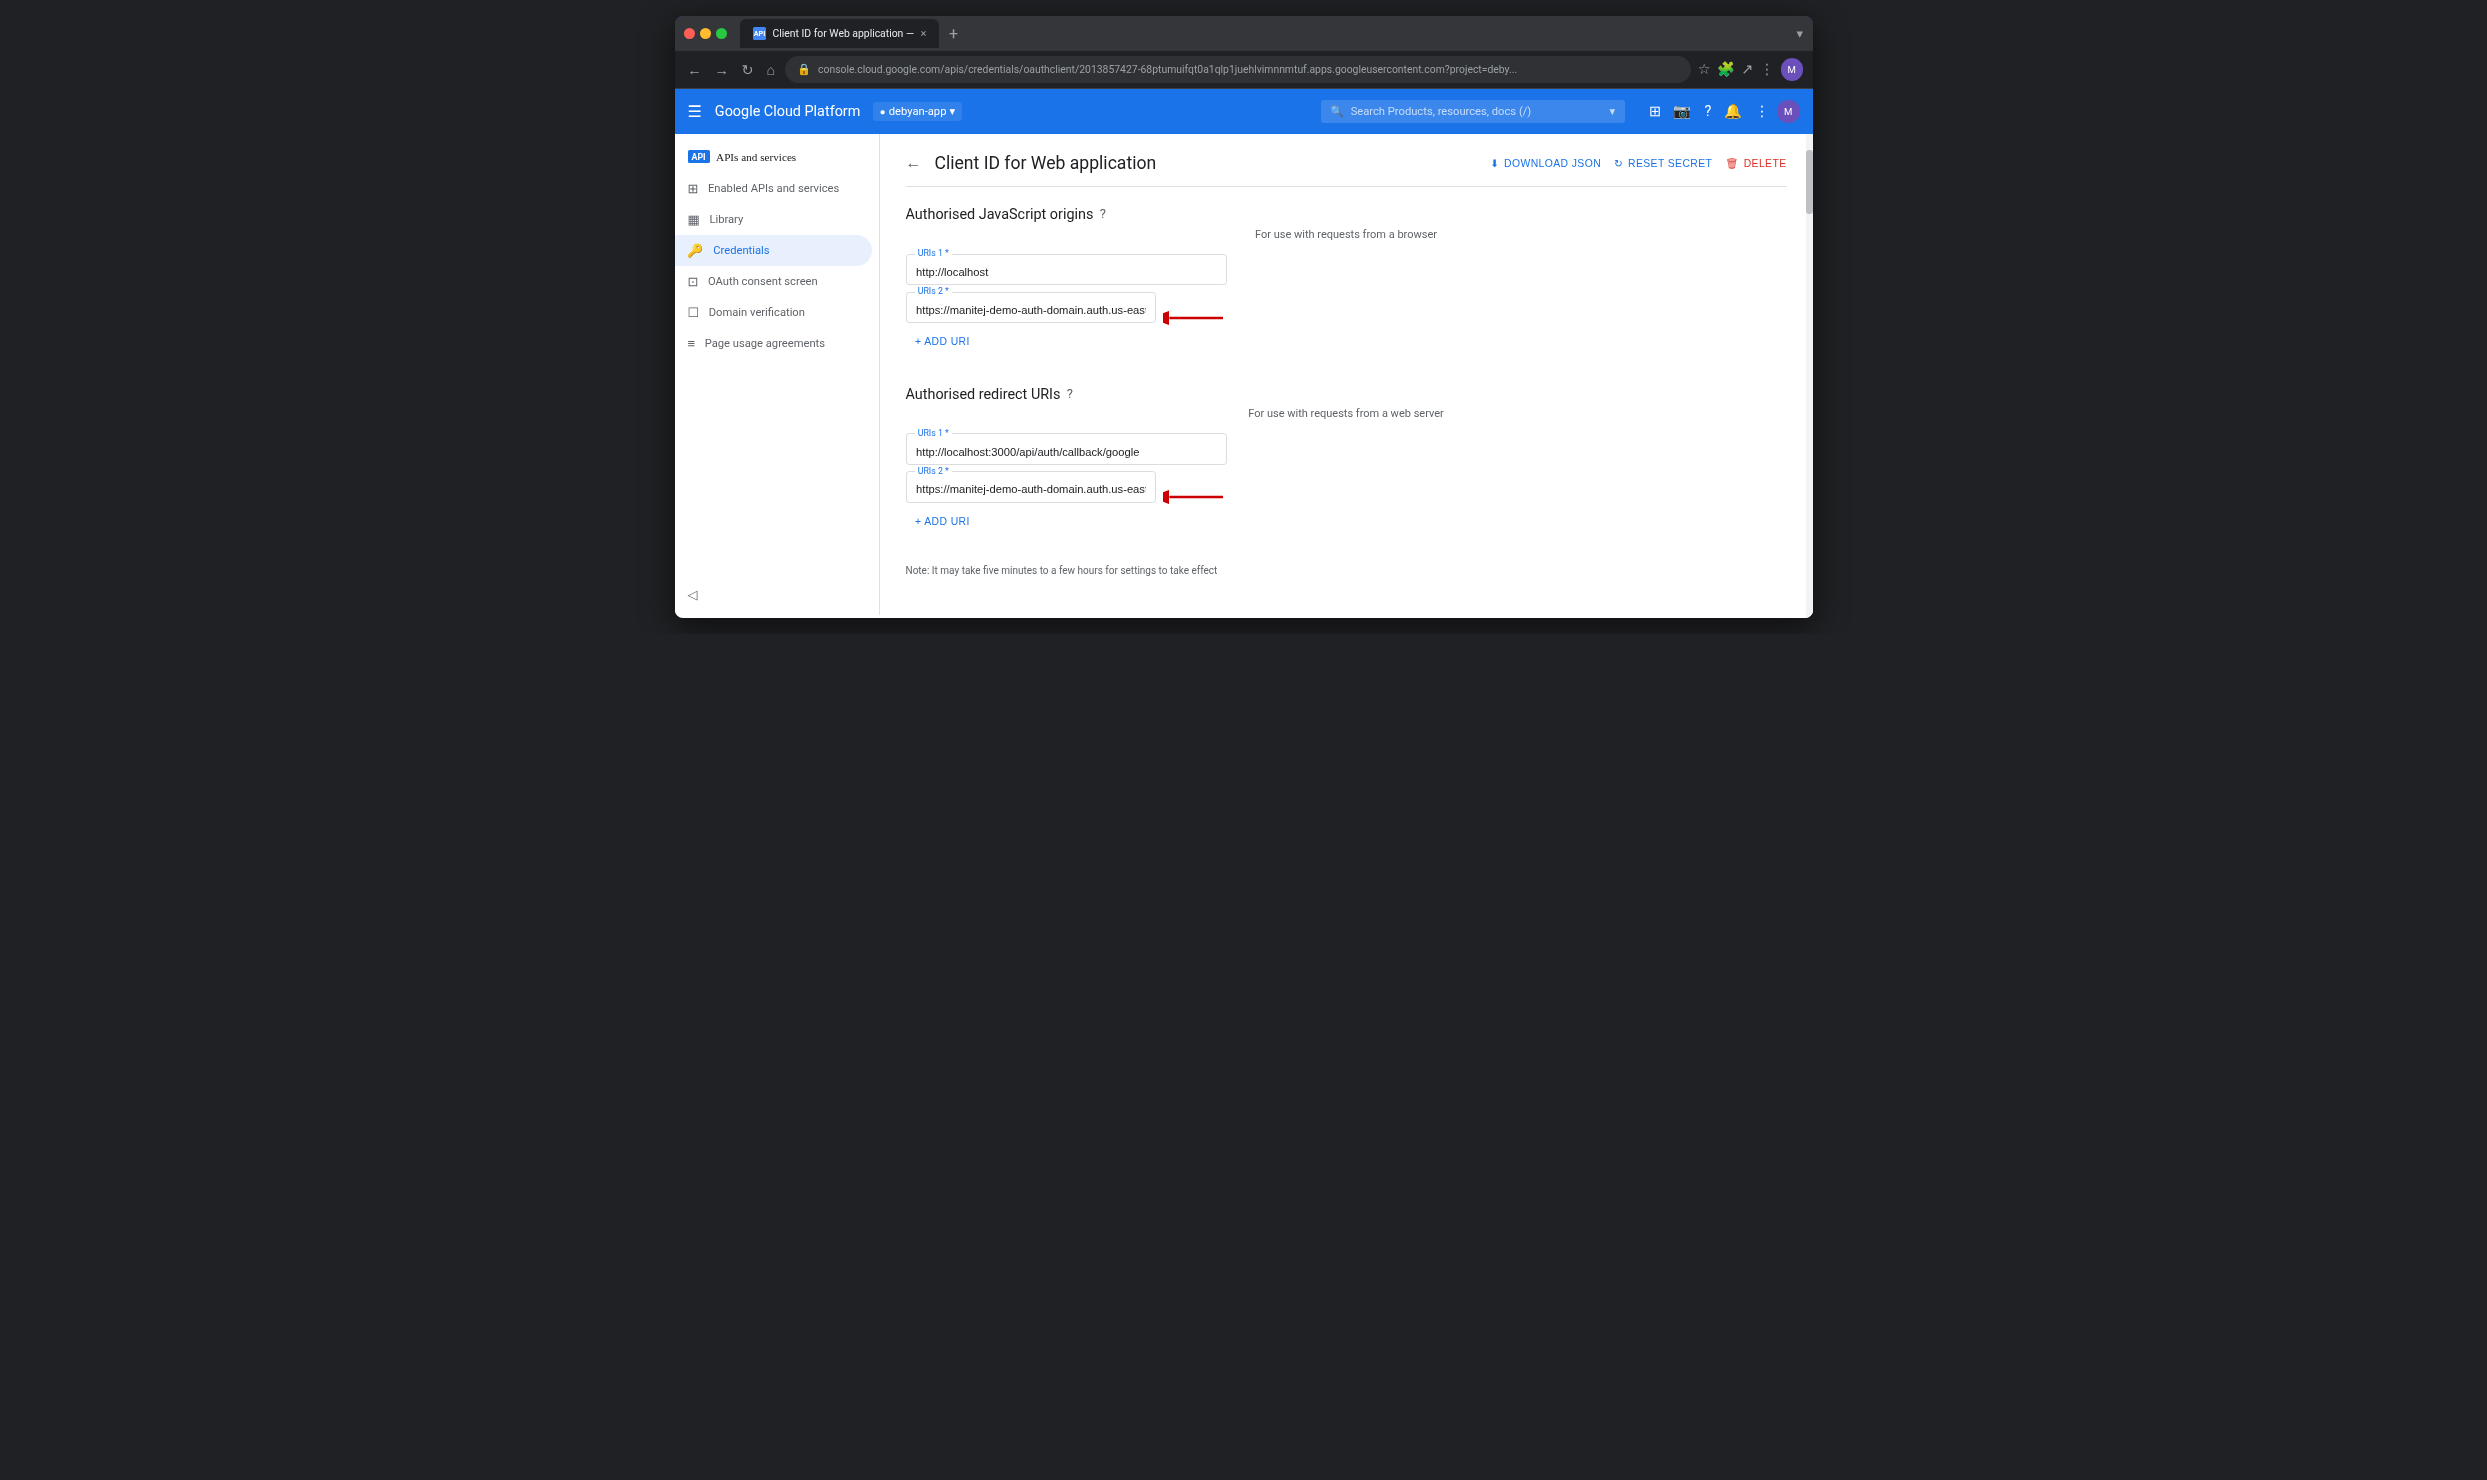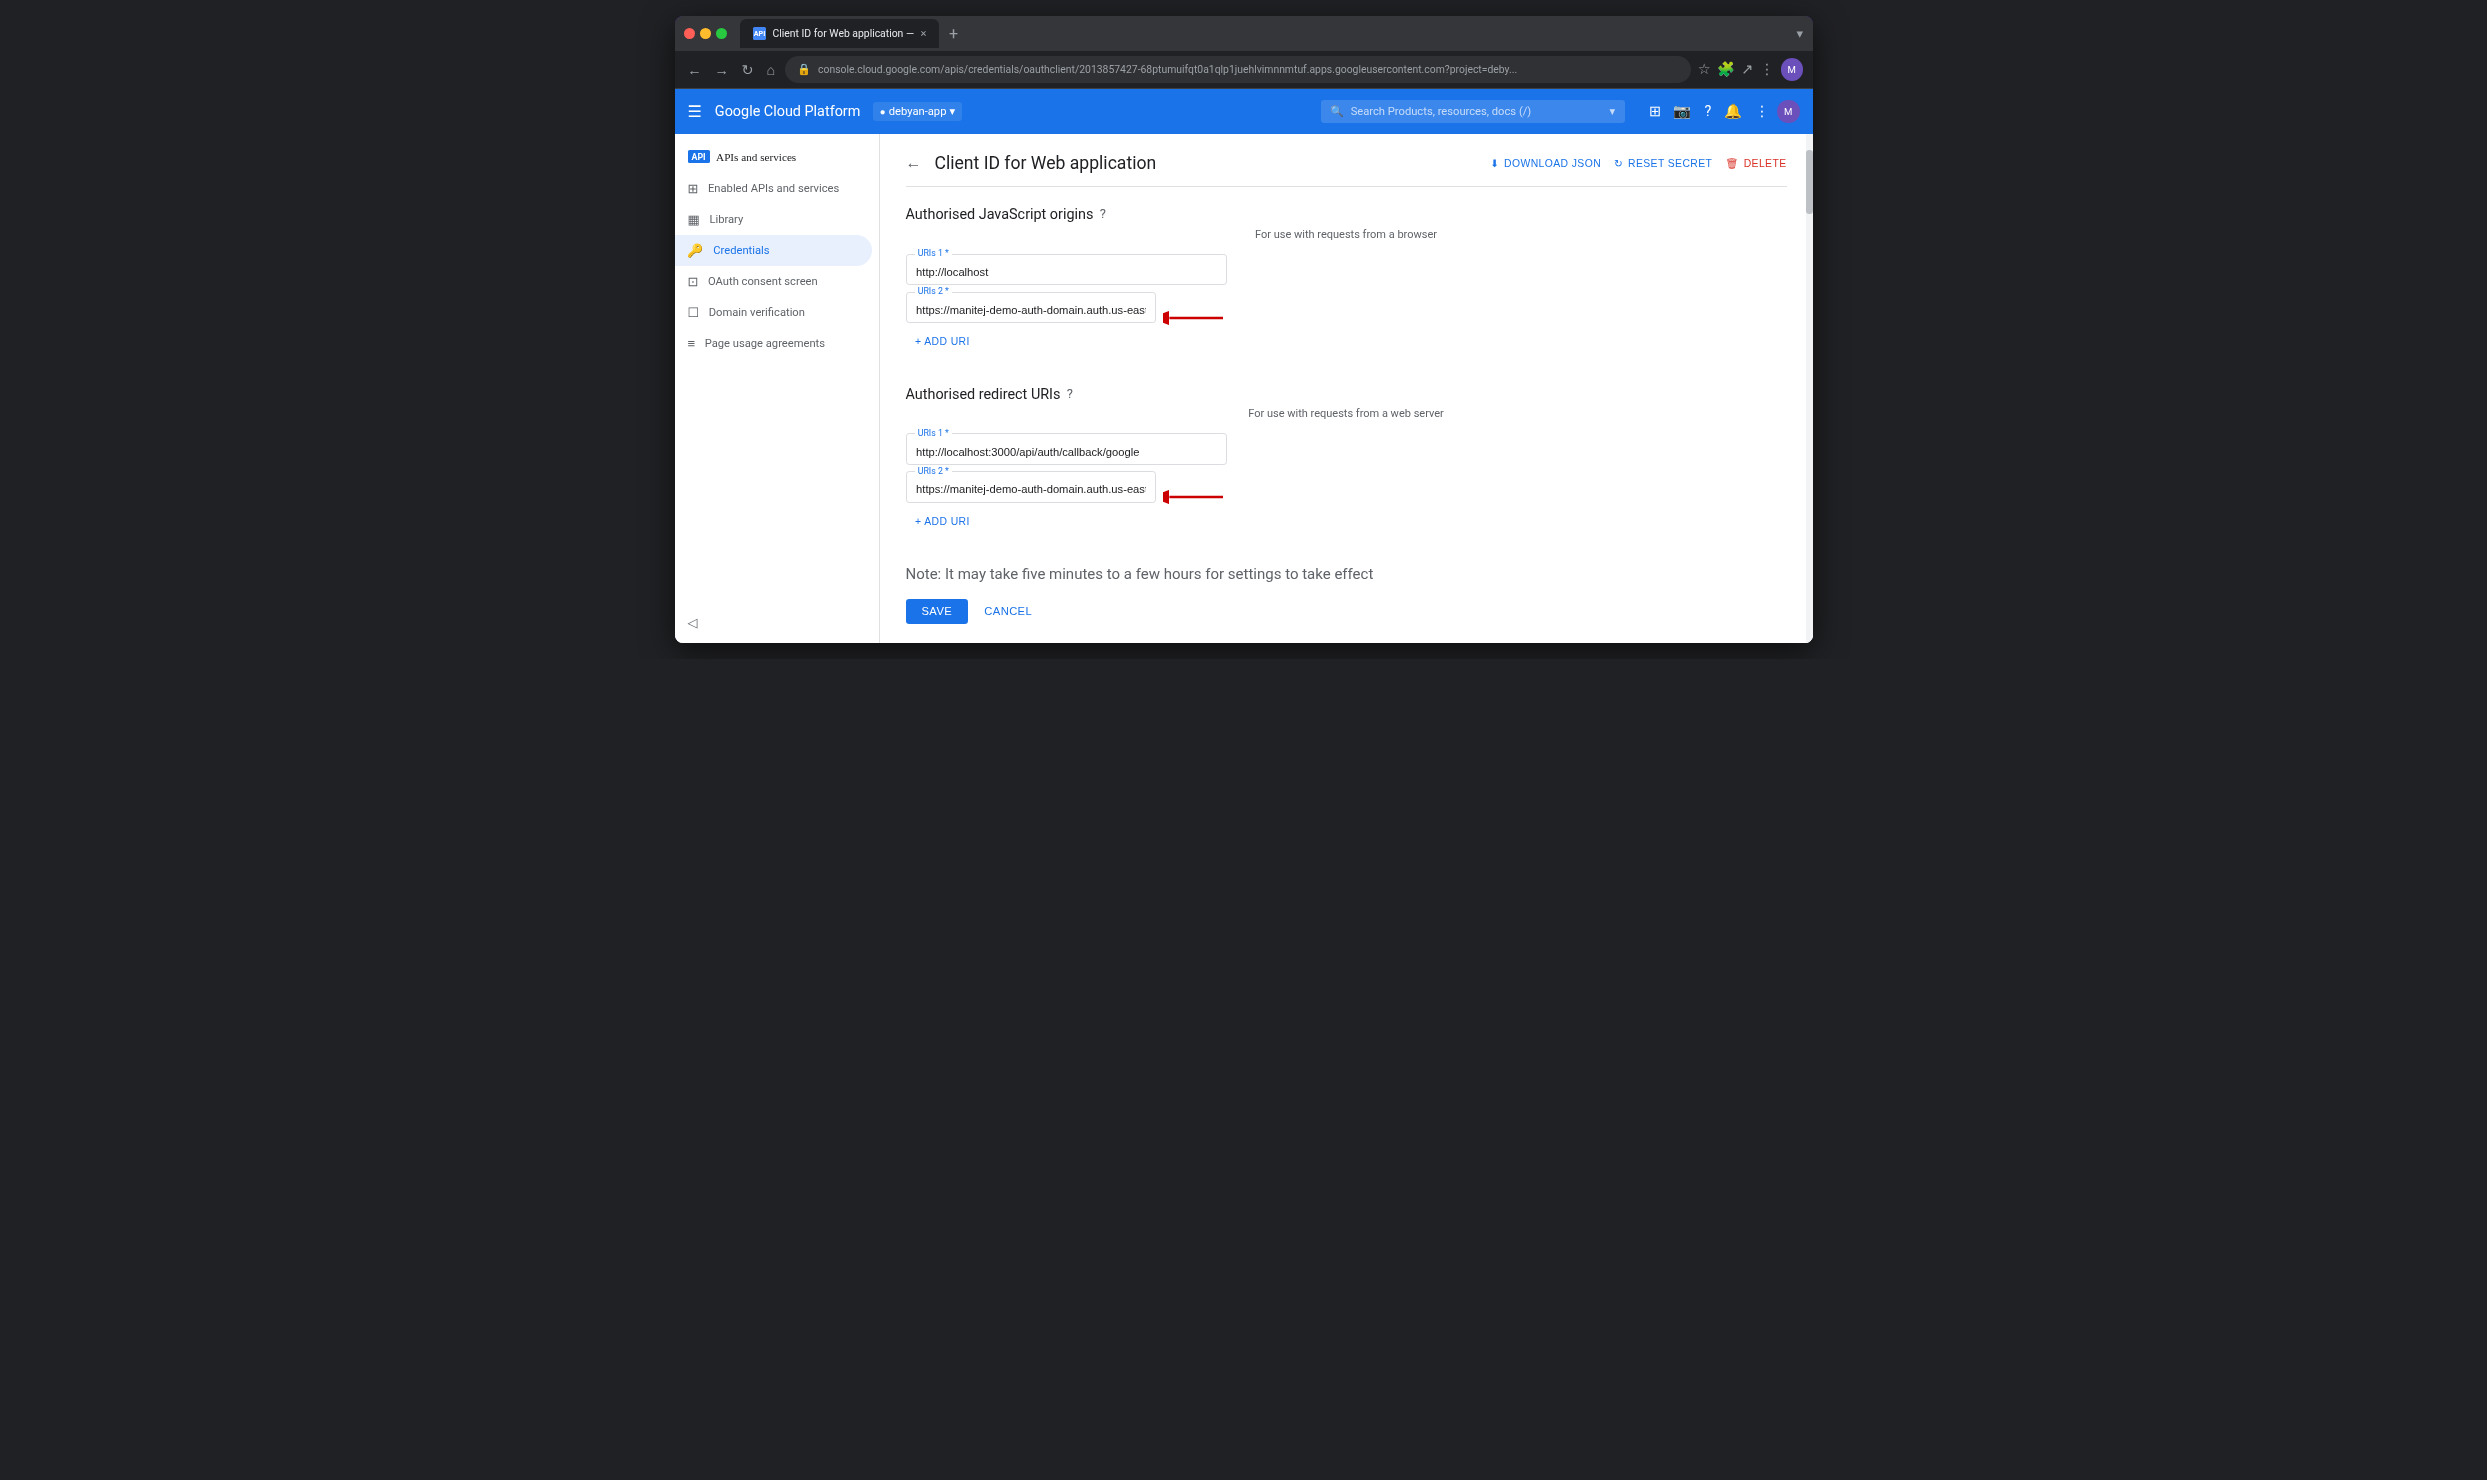--- a/index.html
+++ b/index.html
@@ -338,23 +338,23 @@
       font-weight: 500;
       cursor: pointer;
       border: none; background: none;
       padding: 6.4px 9.6px;
       text-transform: uppercase;
       letter-spacing: 0.4px;
     }
 
     
     .note-text {
-      font-size: 15px;
+      font-size: 10px;
       color: #5f6368;
-      margin-bottom: 16px;
+      margin-bottom: 8px;
     }
 
     
     .action-buttons {
       display: flex;
       gap: 13px;
       align-items: center;
     }
     .btn-save {
       background: #1a73e8;
@@ -596,24 +596,20 @@
             </div>
           </div>
 
           <button class="add-uri-btn">
             <span>+ ADD URI</span>
           </button>
         </div>
 
         <div class="note-text">Note: It may take five minutes to a few hours for settings to take effect</div>
 
-        <div class="action-buttons">
-          <button class="btn-save">SAVE</button>
-          <button class="btn-cancel">CANCEL</button>
-        </div>
 
       </div>
 
     </div>
 
     <div class="scrollbar-track">
       <div class="scrollbar-thumb"></div>
     </div>
 
   </div>

